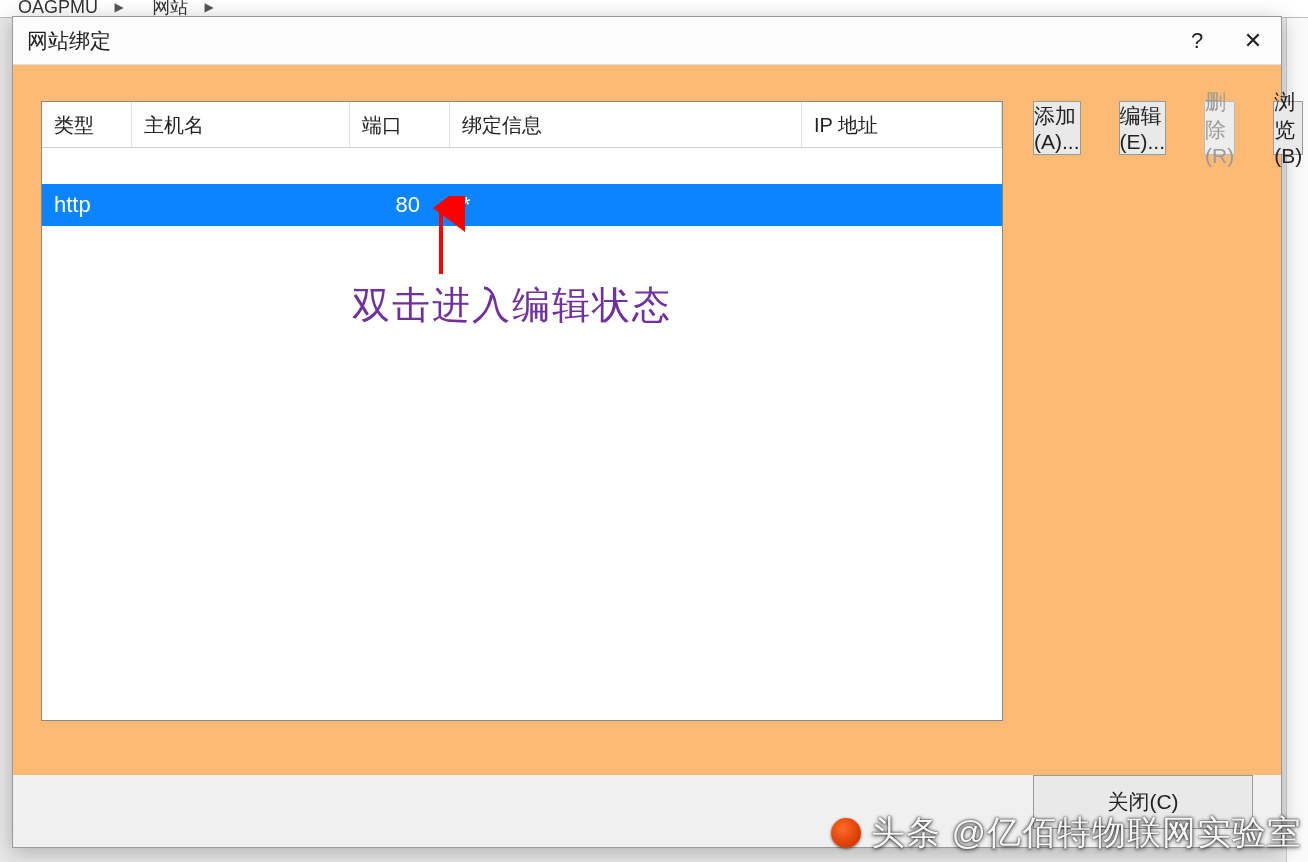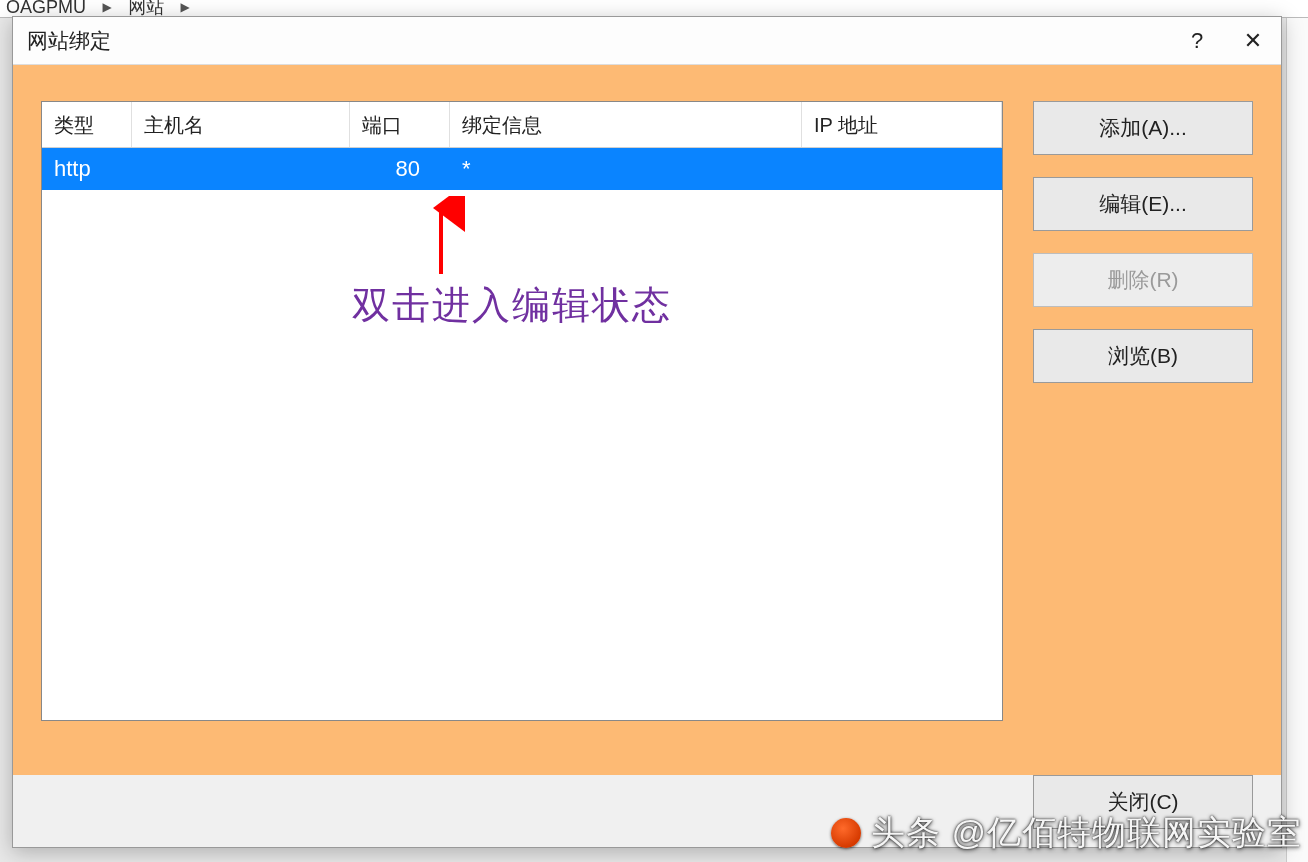--- a/index.html
+++ b/index.html
@@ -19,20 +19,21 @@
       border-bottom: 1px solid #bbb;
       overflow: hidden;
     }
     .backdrop-bar .crumb {
       display: inline-block;
       font-size: 18px;
       padding: 0 6px;
       color: #333;
       vertical-align: top;
       line-height: 14px;
+      margin-left: 12px;
     }
     .backdrop-bar .sep {
       display: inline-block;
       font-size: 12px;
       color: #555;
       vertical-align: top;
       line-height: 14px;
       padding: 0 6px;
     }
     .backdrop-right {
@@ -99,21 +100,21 @@
       background: #fff;
     }
     .lv-header .col {
       font-size: 20px;
       color: #222;
       padding: 10px 12px 0 12px;
       border-right: 1px solid #e0e0e0;
       overflow: hidden;
       white-space: nowrap;
     }
-    .lv-body { position: relative; }
+    .lv-body { position: relative; margin-top: 36px; }
     .lv-row {
       display: flex;
       height: 42px;
       align-items: center;
       cursor: pointer;
     }
     .lv-row.selected {
       background: #0a84ff;
       color: #fff;
     }
@@ -126,22 +127,22 @@
     .col-type  { width: 90px; }
     .col-host  { width: 218px; }
     .col-port  { width: 100px; text-align: left; }
     .col-ip    { width: 200px; }
     .col-info  { flex: 1; }
     .selected .cell.col-port { padding-right: 30px; text-align: right; }
     .right-buttons {
       width: 220px;
       margin-left: 30px;
       display: flex;
-      flex-direction: column;
-      gap: 22px;
+      flex-direction: row;
+      gap: 38px;
     }
     .btn {
       height: 54px;
       background: #e9e9e9;
       border: 1px solid #9a9a9a;
       font-size: 21px;
       color: #222;
       cursor: pointer;
       display: flex;
       align-items: center;

